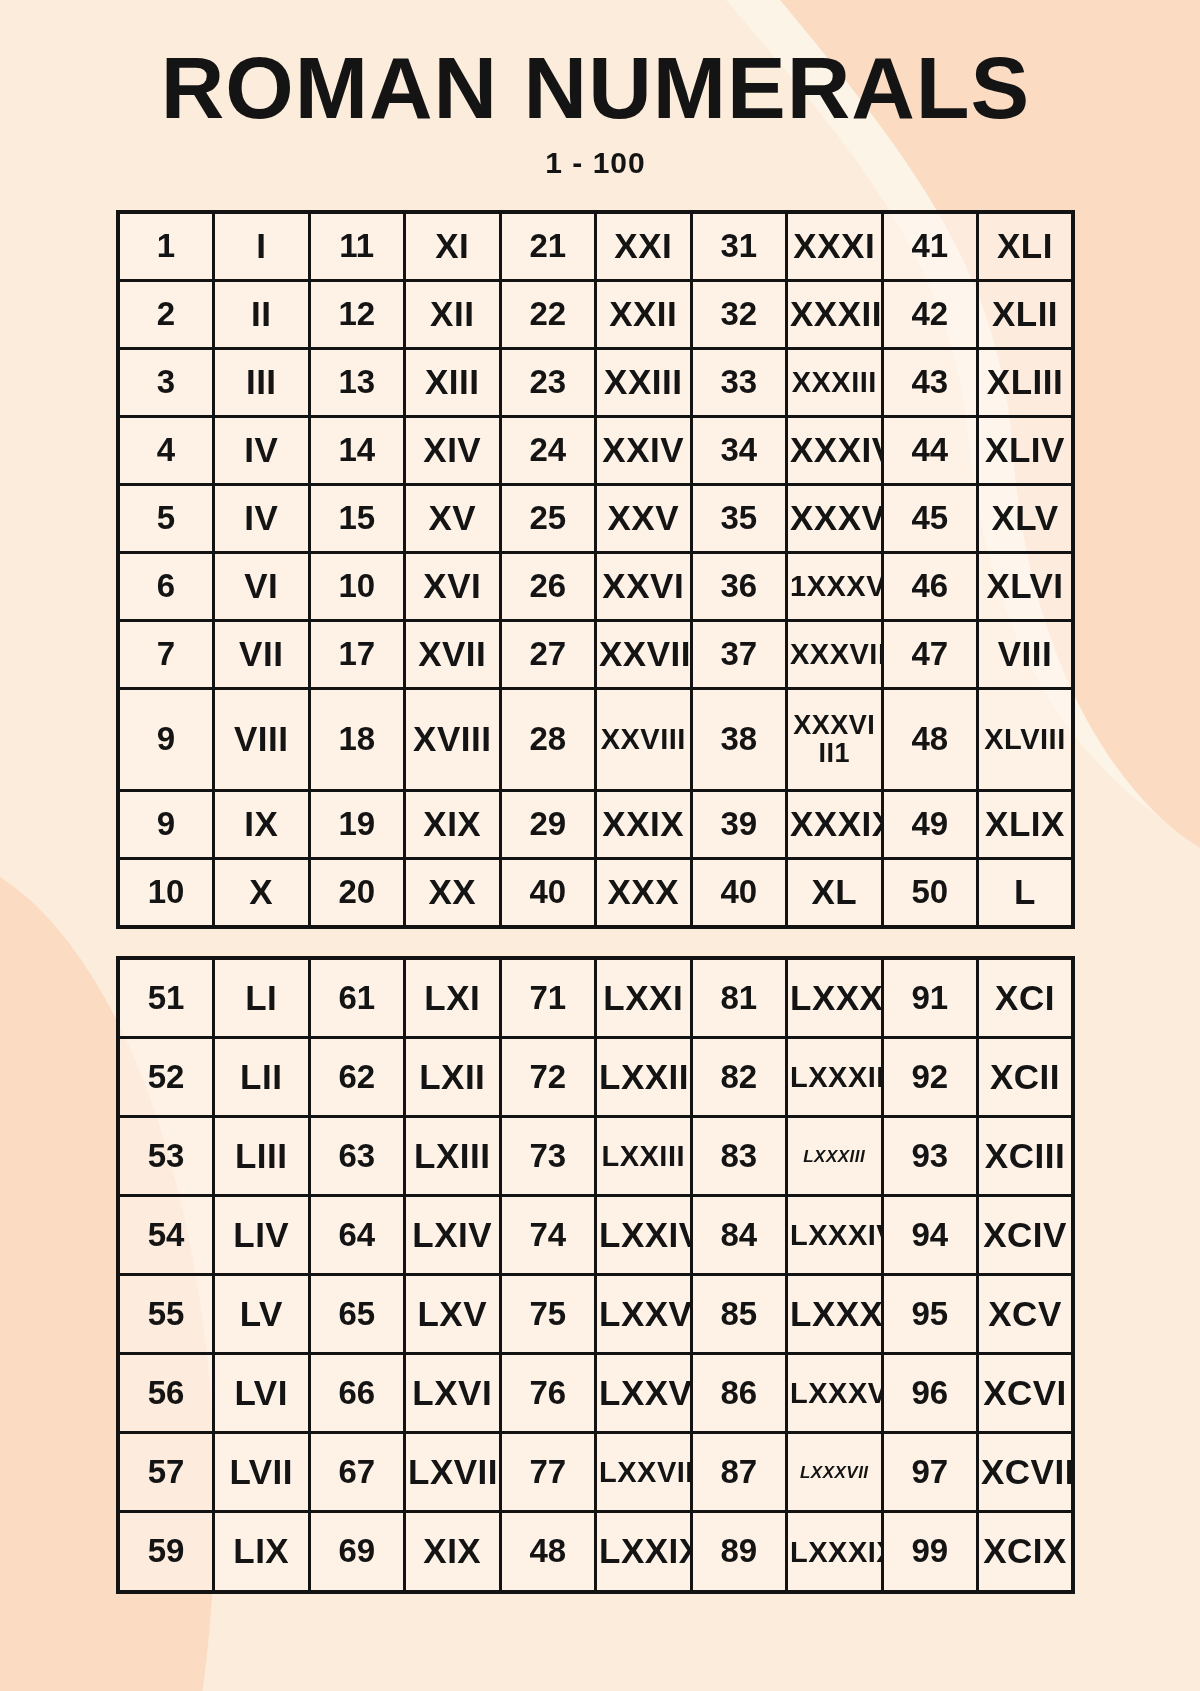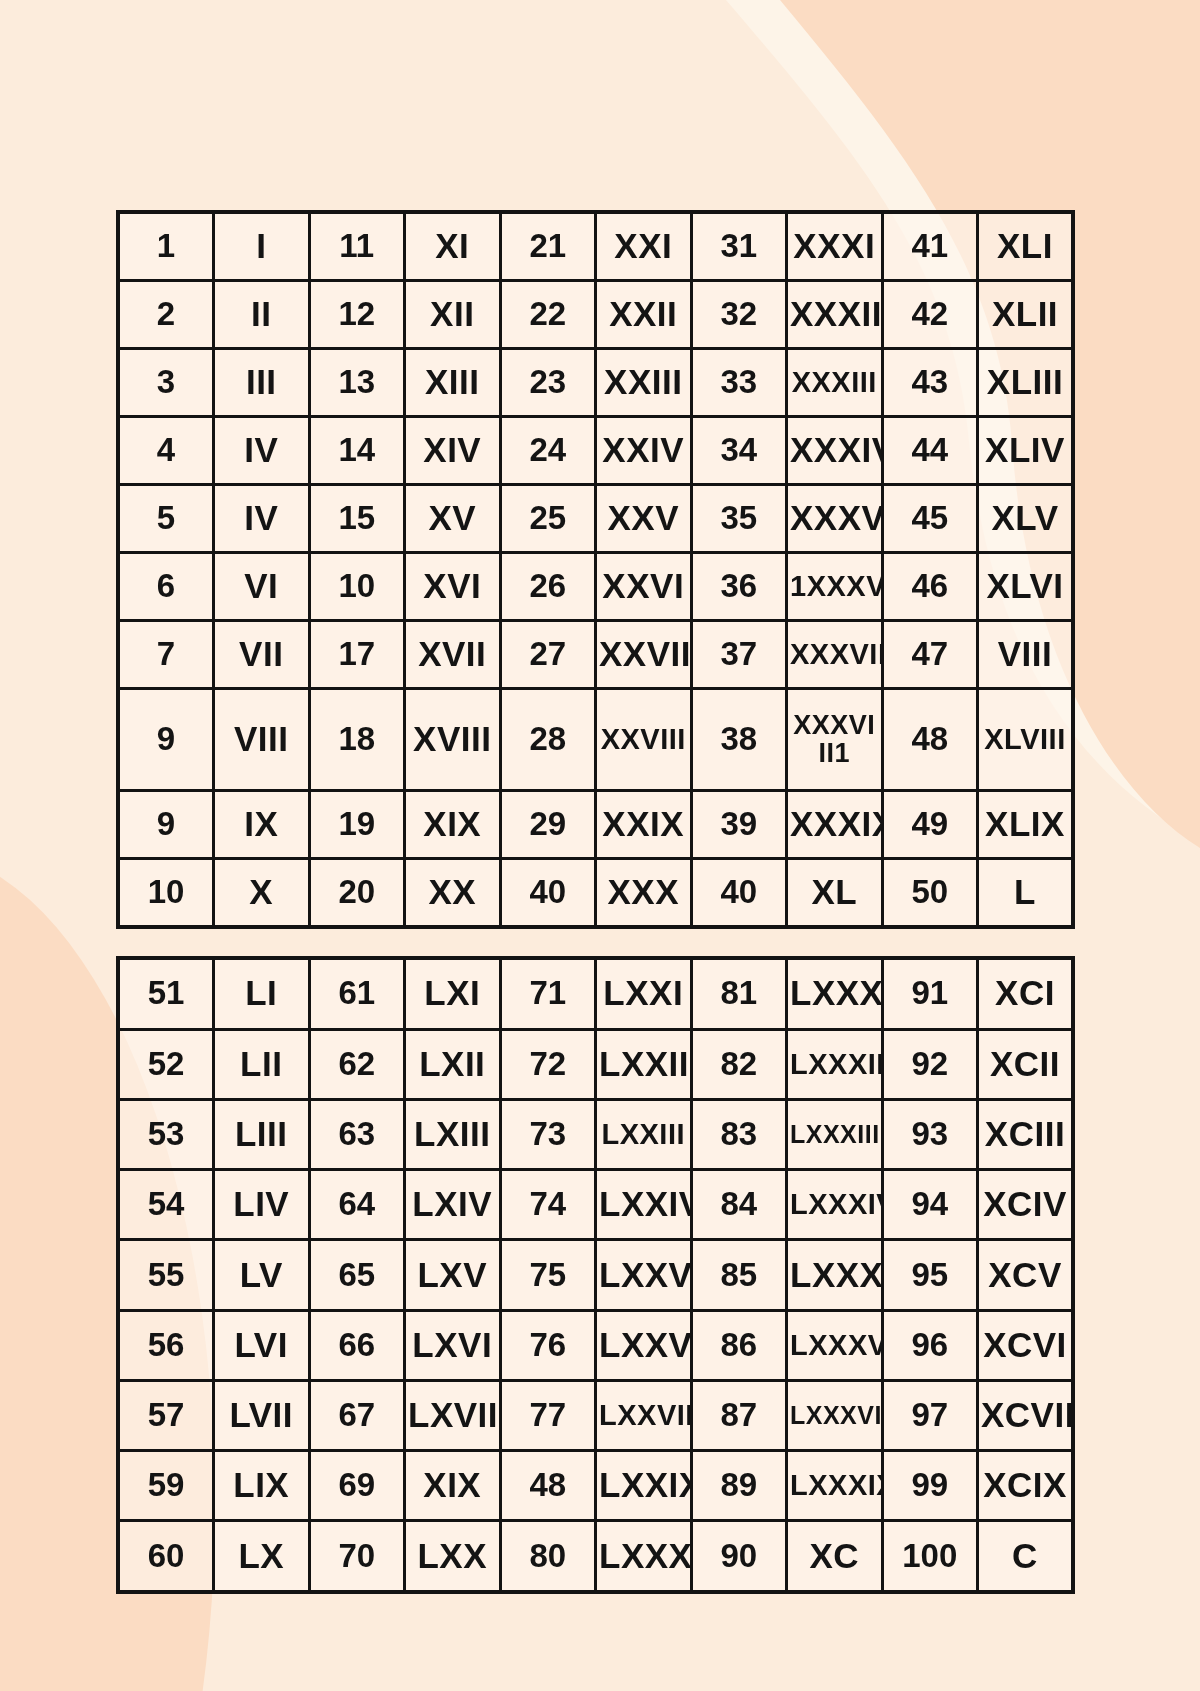--- a/index.html
+++ b/index.html
@@ -33,33 +33,35 @@
     text-align:center;vertical-align:middle;
     font-weight:bold;
     white-space:pre-line;
     line-height:1.05;
     padding:0 2px;
     overflow:hidden;
   }
   td.num{font-size:33px;}
   td.rom{font-size:35px;letter-spacing:0.5px;}
   td.s6{font-size:29px;}
-  td.s7{font-size:25px;}
+  td.s7{font-size:17px;font-style:italic;}
   td.wrap2{font-size:27px;}
 </style>
 </head>
 <body>
 
 <svg class="bg-layer" viewBox="0 0 1200 1691" xmlns="http://www.w3.org/2000/svg" aria-hidden="true">
   <path d="M726,0 C856,152 950,262 968,432 C988,648 1076,774 1200,842 L1200,0 Z" fill="#fdf4e8"></path>
   <path d="M780,0 C906,152 998,268 1012,442 C1026,652 1112,794 1200,848 L1200,0 Z" fill="#fbdcc3"></path>
   <ellipse cx="-85" cy="1505" rx="300" ry="655" fill="#fbdcc3"></ellipse>
 </svg>
 
 <div class="content">
+  <div class="page-title">ROMAN NUMERALS</div>
+  <div class="page-subtitle">1 - 100</div>
 
   <table class="numerals" id="table-1">
     <tbody>
         <tr>
           <td class="num">1</td>
           <td class="rom">I</td>
           <td class="num">11</td>
           <td class="rom">XI</td>
           <td class="num">21</td>
           <td class="rom">XXI</td>
@@ -271,27 +273,15 @@
           <td class="rom">LIX</td>
           <td class="num">69</td>
           <td class="rom">XIX</td>
           <td class="num">48</td>
           <td class="rom">LXXIX</td>
           <td class="num">89</td>
           <td class="rom s6">LXXXIX</td>
           <td class="num">99</td>
           <td class="rom">XCIX</td>
         </tr>
-        <tr>
-          <td class="num">60</td>
-          <td class="rom">LX</td>
-          <td class="num">70</td>
-          <td class="rom">LXX</td>
-          <td class="num">80</td>
-          <td class="rom">LXXX</td>
-          <td class="num">90</td>
-          <td class="rom">XC</td>
-          <td class="num">100</td>
-          <td class="rom">C</td>
-        </tr>
       </tbody>
   </table>
 </div>
 
 </body></html>

